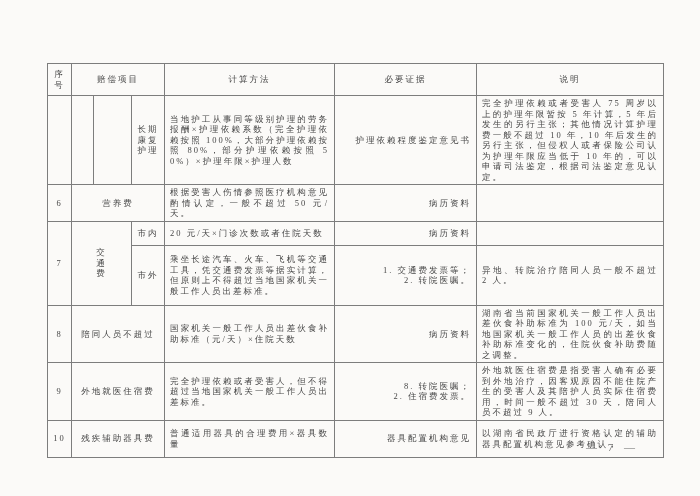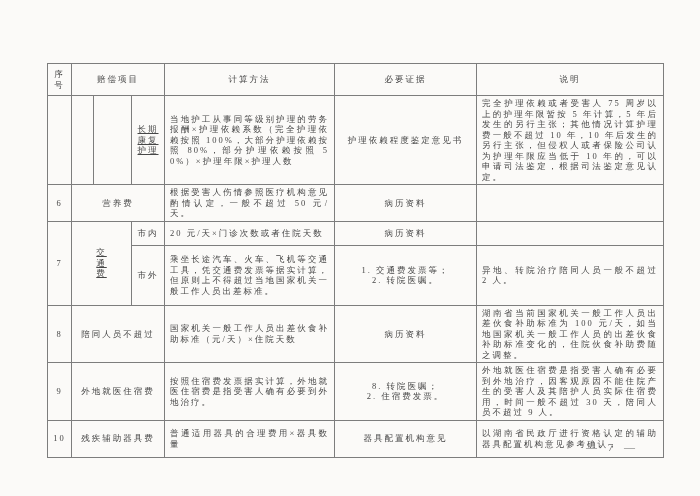--- a/index.html
+++ b/index.html
@@ -47,23 +47,22 @@
     font-size: 8px;
     line-height: 9.4px;
     letter-spacing: 1.2px;
     margin-left: 7px;
   }
   td.vlabel {
     text-align: center;
     line-height: 11px;
     letter-spacing: 1px;
     padding: 2px 1px;
-    text-decoration: underline;
   }
-  td.evid { text-align: center; }
+  td.evid { text-align: right; }
   tr.h-header  { height: 32px; }
   tr.h-r5  { height: 81px; }
   tr.h-r6  { height: 31px; }
   tr.h-r7a { height: 24px; }
   tr.h-r7b { height: 60px; }
   tr.h-r8  { height: 55px; }
   tr.h-r9  { height: 54px; }
   tr.h-r10 { height: 37px; }
   .page-number {
     position: absolute;
@@ -143,21 +142,21 @@
       <td class="center">8</td>
       <td class="center" colspan="3">陪同人员不超过</td>
       <td class="justify">国家机关一般工作人员出差伙食补助标准（元/天）×住院天数</td>
       <td class="evid">病历资料</td>
       <td class="justify">湖南省当前国家机关一般工作人员出差伙食补助标准为 100 元/天，如当地国家机关一般工作人员的出差伙食补助标准变化的，住院伙食补助费随之调整。</td>
     </tr>
 
     <tr class="h-r9">
       <td class="center">9</td>
       <td class="center" colspan="3">外地就医住宿费</td>
-      <td class="justify">按照住宿费发票据实计算，外地就医住宿费是指受害人确有必要到外地治疗。</td>
+      <td class="justify">完全护理依赖或者受害人，但不得超过当地国家机关一般工作人员出差标准。</td>
       <td class="evid">8. 转院医嘱；
 2. 住宿费发票。</td>
       <td class="justify">外地就医住宿费是指受害人确有必要到外地治疗，因客观原因不能住院产生的受害人及其陪护人员实际住宿费用，时间一般不超过 30 天，陪同人员不超过 9 人。</td>
     </tr>
 
     <tr class="h-r10">
       <td class="center">10</td>
       <td class="center" colspan="3">残疾辅助器具费</td>
       <td class="justify">普通适用器具的合理费用×器具数量</td>
       <td class="evid">器具配置机构意见</td>

